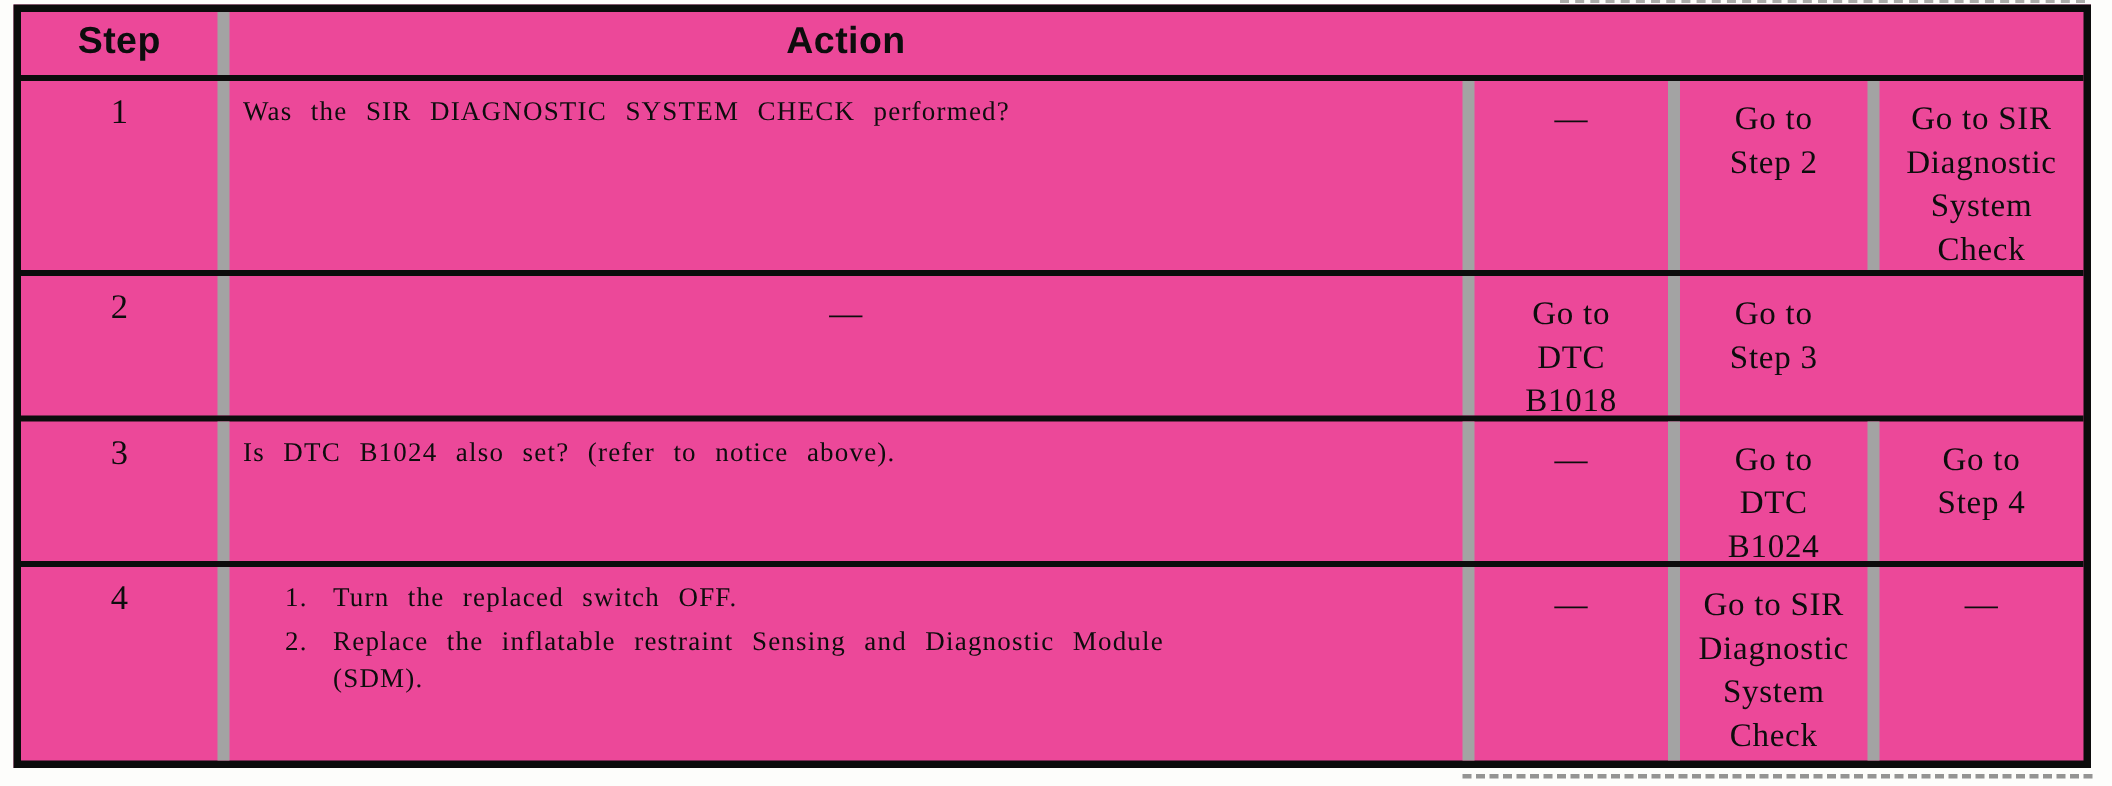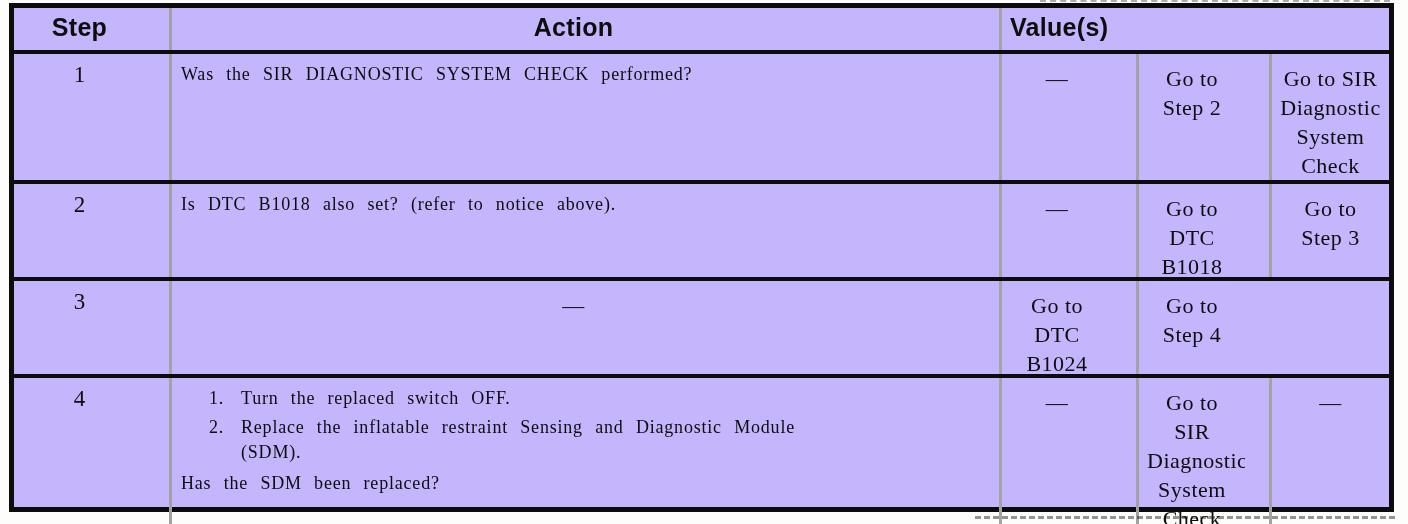--- a/index.html
+++ b/index.html
@@ -21,40 +21,40 @@
   .diag-table {
     position: absolute;
     left: 9px;
     top: 3px;
     width: 1385px;
     height: 509px;
     border: 5px solid #0c0c0c;
     box-sizing: border-box;
     display: flex;
     flex-direction: column;
-    background: #c4b5fd;
+    background: #ec4899;
   }
   .trow {
     display: grid;
     grid-template-columns: 131px 830px 137px 133px 1fr;
     flex: none;
     box-sizing: border-box;
   }
   .trow + .trow { border-top: 4px solid #0c0c0c; }
   .trow.header-row { height: 42px; }
   .trow.row-1 { height: 130px; }
   .trow.row-2 { height: 97px; }
   .trow.row-3 { height: 97px; }
   .trow.row-4 { flex: 1 1 auto; }
   .cell {
     box-sizing: border-box;
     padding: 8px 8px 0 8px;
     overflow: hidden;
   }
-  .cell + .cell { border-left: 3px solid #a3a3a3; margin-left: 24px; }
+  .cell + .cell { border-left: 8px solid #a3a3a3; }
   .header-row .cell {
     font-family: "Liberation Sans", sans-serif;
     font-weight: bold;
     font-size: 25px;
     text-align: center;
     padding-top: 5px;
     letter-spacing: 0.3px;
   }
   .step-cell {
     text-align: center;
@@ -111,48 +111,47 @@
 
 <div class="page">
 
   <div class="scan-noise-top"></div>
 
   <div class="diag-table">
 
     <div class="trow header-row">
       <div class="cell">Step</div>
       <div class="cell">Action</div>
-      <div class="cell">Value(s)</div>
     </div>
 
     <div class="trow row-1">
       <div class="cell step-cell">1</div>
       <div class="cell action-cell">Was the SIR DIAGNOSTIC SYSTEM CHECK performed?</div>
       <div class="cell mid-cell">—</div>
       <div class="cell mid-cell">Go to
 Step 2</div>
       <div class="cell mid-cell">Go to SIR
 Diagnostic
 System
 Check</div>
     </div>
 
     <div class="trow row-2">
       <div class="cell step-cell">2</div>
-      <div class="cell action-cell">Is DTC B1018 also set? (refer to notice above).</div>
       <div class="cell mid-cell">—</div>
       <div class="cell mid-cell">Go to
 DTC
 B1018</div>
       <div class="cell mid-cell">Go to
 Step 3</div>
     </div>
 
     <div class="trow row-3">
       <div class="cell step-cell">3</div>
+      <div class="cell action-cell">Is DTC B1024 also set? (refer to notice above).</div>
       <div class="cell mid-cell">—</div>
       <div class="cell mid-cell">Go to
 DTC
 B1024</div>
       <div class="cell mid-cell">Go to
 Step 4</div>
     </div>
 
     <div class="trow row-4">
       <div class="cell step-cell">4</div>
@@ -161,21 +160,20 @@
           <div class="action-item">
             <span class="item-num">1.</span>
             <span class="item-text">Turn the replaced switch OFF.</span>
           </div>
           <div class="action-item">
             <span class="item-num">2.</span>
             <span class="item-text">Replace the inflatable restraint Sensing and Diagnostic Module
 (SDM).</span>
           </div>
         </div>
-        <div class="action-question">Has the SDM been replaced?</div>
       </div>
       <div class="cell mid-cell">—</div>
       <div class="cell mid-cell">Go to SIR
 Diagnostic
 System
 Check</div>
       <div class="cell mid-cell">—</div>
     </div>
 
   </div>

